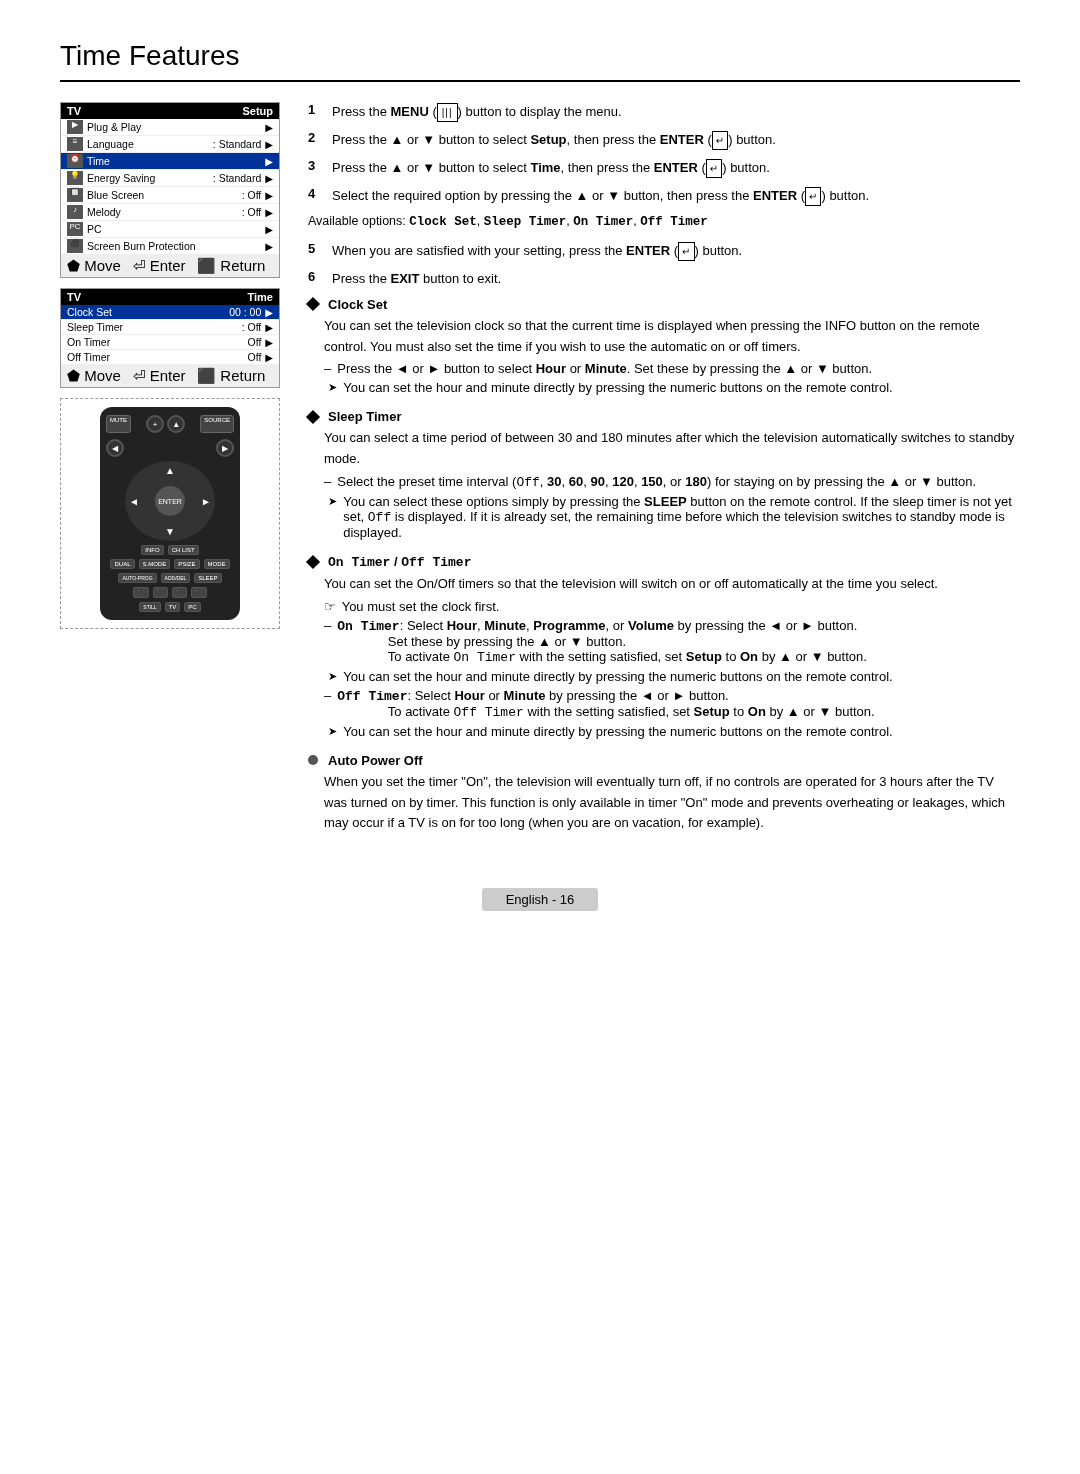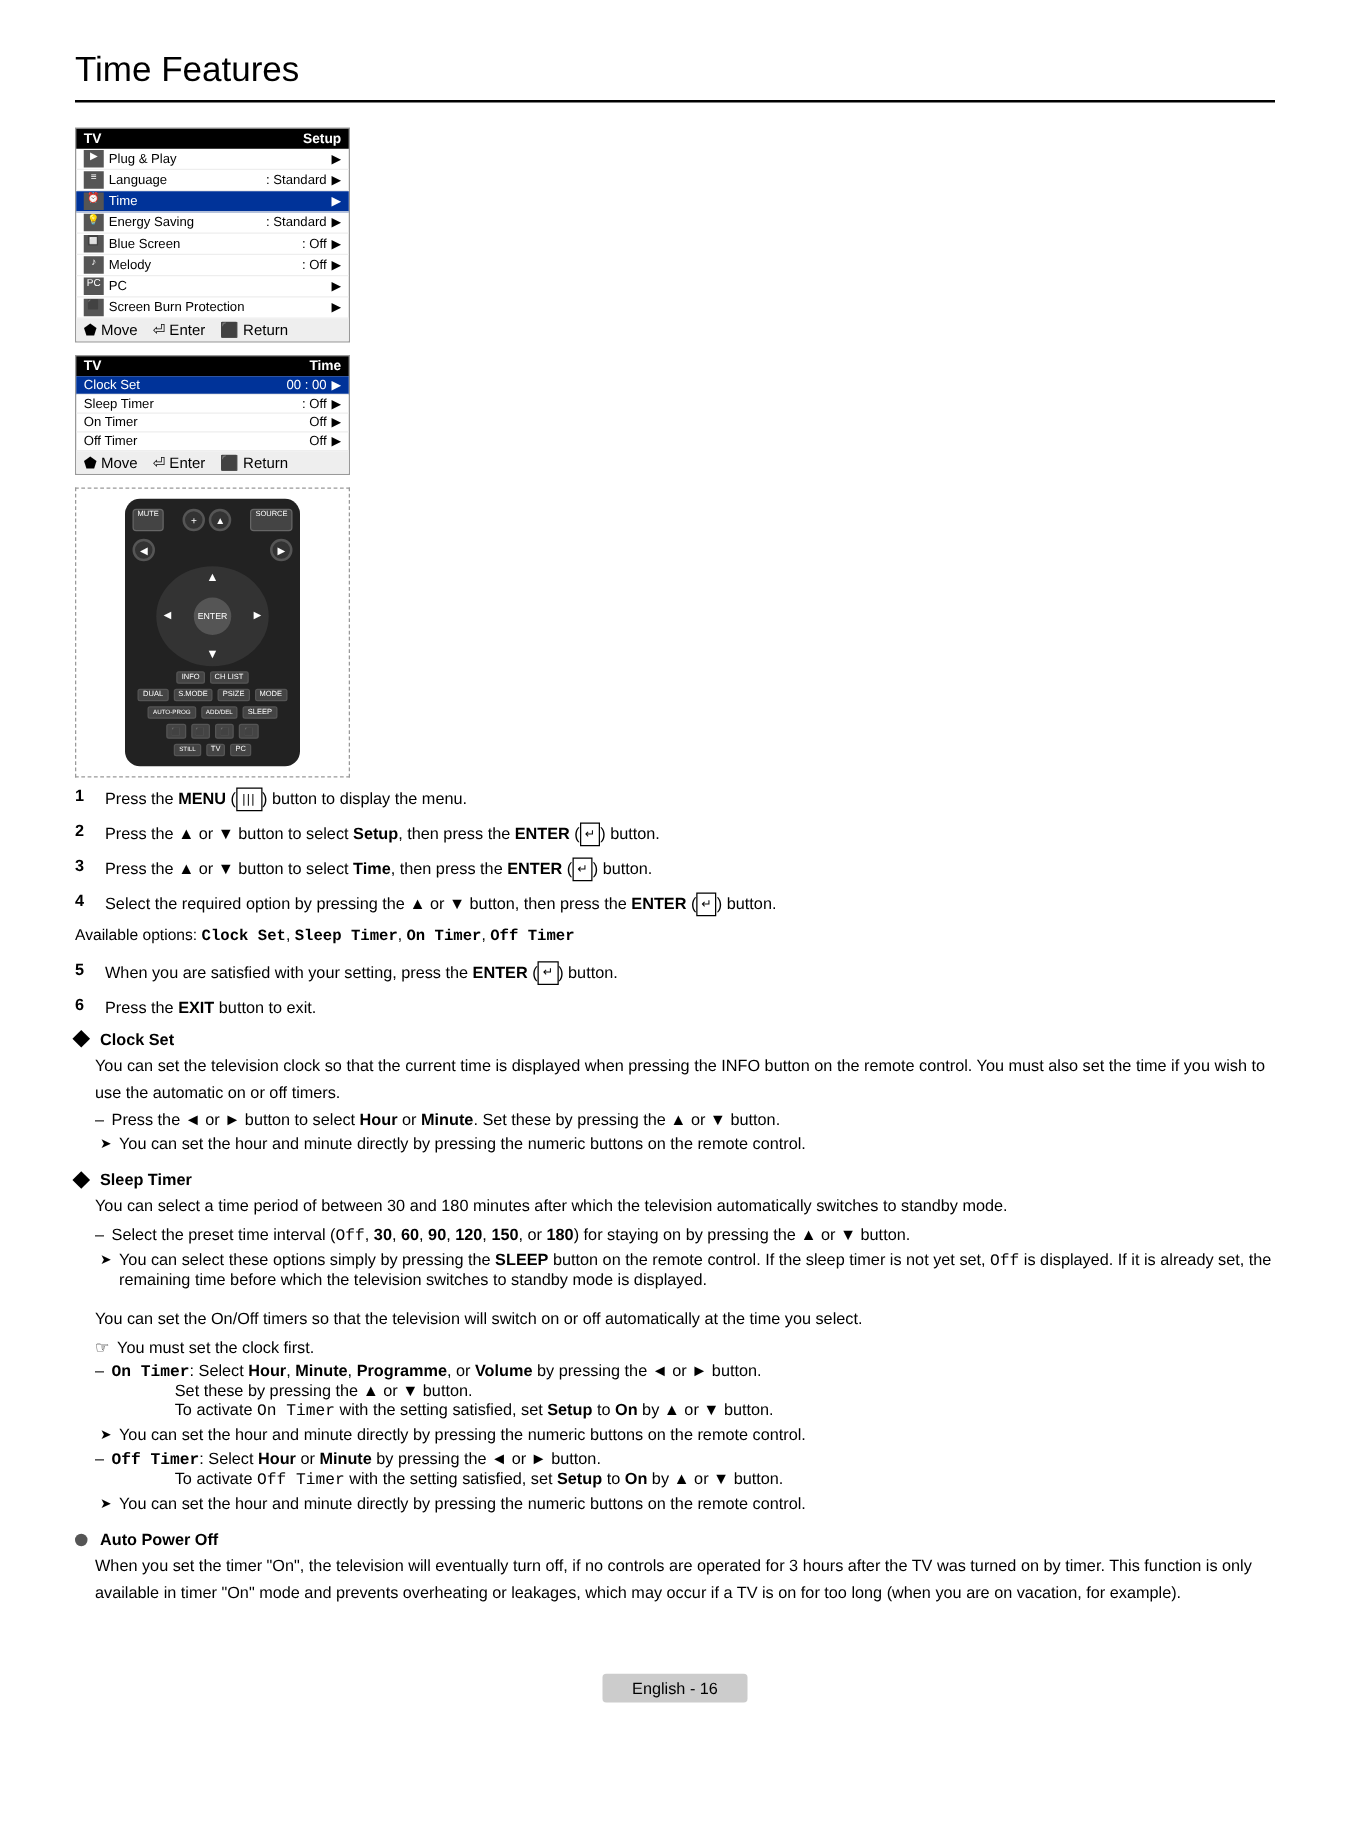--- a/index.html
+++ b/index.html
@@ -14,22 +14,21 @@
     }
     .page-title {
       font-size: 28px;
       font-weight: normal;
       border-bottom: 2px solid #000;
       padding-bottom: 8px;
       margin-bottom: 20px;
     }
     .content-wrapper {
       display: flex;
-      gap: 7px;
-      flex-direction: column;
+      gap: 28px;
     }
     .left-panel {
       width: 220px;
       flex-shrink: 0;
     }
     .right-panel {
       flex: 1;
     }
     
     .tv-menu-box {
@@ -70,21 +69,21 @@
       vertical-align: middle;
       font-size: 8px;
       text-align: center;
       color: #fff;
     }
     .tv-menu-footer {
       display: flex;
       gap: 12px;
       padding: 2px 6px;
       background: #eee;
-      font-size: 12px;
+      font-size: 15px;
       text-align: center;
     }
     
     .remote-box {
       border: 1px dashed #999;
       padding: 8px;
       display: flex;
       justify-content: center;
       align-items: center;
       margin-top: 10px;
@@ -490,20 +489,24 @@
       <div class="section-body">You can select a time period of between 30 and 180 minutes after which the television automatically switches to standby mode.</div>
       <div class="sub-item">
         <span>Select the preset time interval (<code>Off</code>, <b>30</b>, <b>60</b>, <b>90</b>, <b>120</b>, <b>150</b>, or <b>180</b>) for staying on by pressing the ▲ or ▼ button.</span>
       </div>
       <div class="arrow-item">
         <span>You can select these options simply by pressing the <b>SLEEP</b> button on the remote control. If the sleep timer is not yet set, <code>Off</code> is displayed. If it is already set, the remaining time before which the television switches to standby mode is displayed.</span>
       </div>
     </div>
 
     <div class="section">
+      <div class="section-title">
+        <span class="diamond"></span>
+        <b><code>On Timer</code> / <code>Off Timer</code></b>
+      </div>
       <div class="section-body">You can set the On/Off timers so that the television will switch on or off automatically at the time you select.</div>
       <div class="note-item">
         <span>You must set the clock first.</span>
       </div>
       <div class="sub-item">
         <span><b><code>On Timer</code></b>: Select <b>Hour</b>, <b>Minute</b>, <b>Programme</b>, or <b>Volume</b> by pressing the ◄ or ► button.<br>
         &nbsp;&nbsp;&nbsp;&nbsp;&nbsp;&nbsp;&nbsp;&nbsp;&nbsp;&nbsp;&nbsp;&nbsp;&nbsp;&nbsp;Set these by pressing the ▲ or ▼ button.<br>
         &nbsp;&nbsp;&nbsp;&nbsp;&nbsp;&nbsp;&nbsp;&nbsp;&nbsp;&nbsp;&nbsp;&nbsp;&nbsp;&nbsp;To activate <code>On Timer</code> with the setting satisfied, set <b>Setup</b> to <b>On</b> by ▲ or ▼ button.</span>
       </div>
       <div class="arrow-item">

